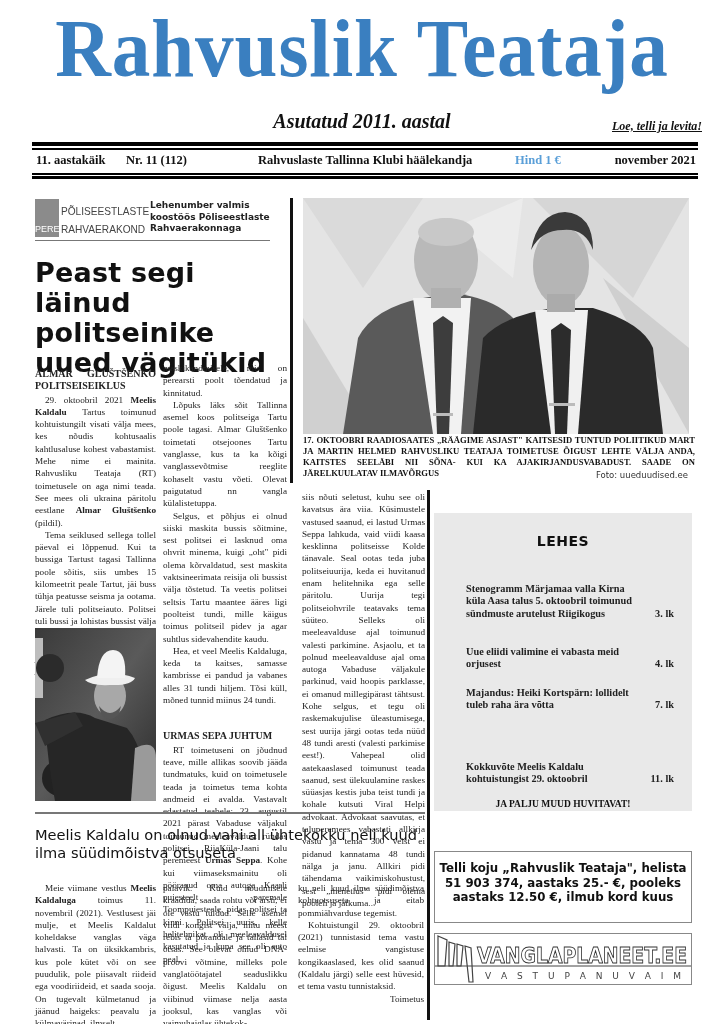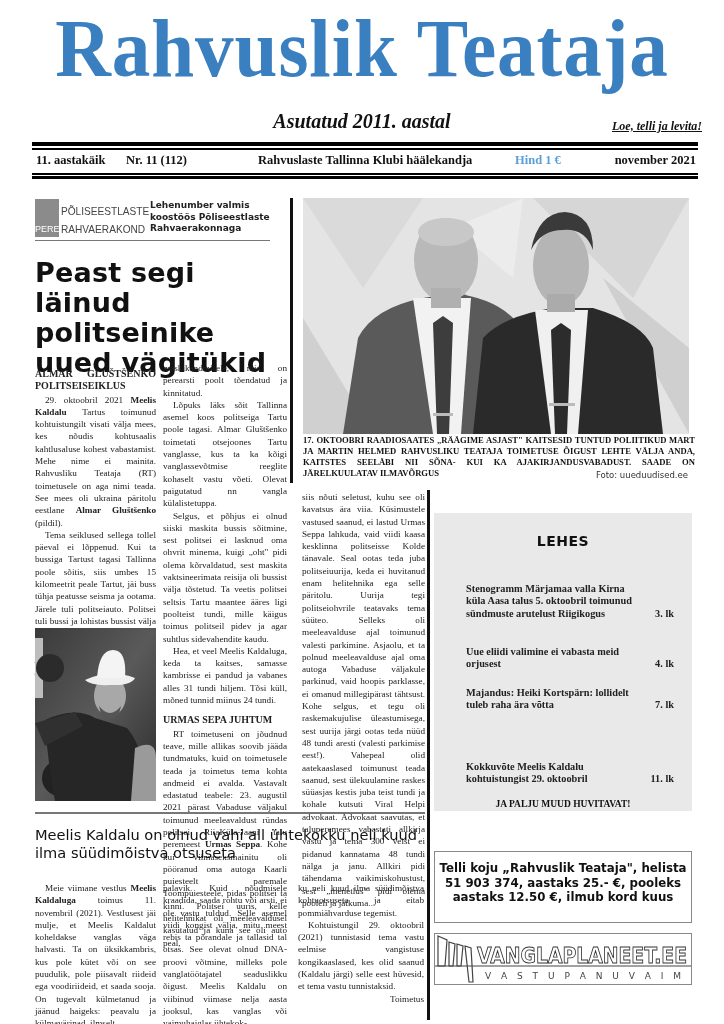--- a/index.html
+++ b/index.html
@@ -147,21 +147,21 @@
 
     <path d="M100 120 Q121 110 121 130 L121 173 L96 173 Z" fill="#9a9a9a"></path>
   </svg>
 </div>
 
 <div class="col" style="left:163px;top:362px;width:124px">
   <p style="text-indent:0">maskikandmisele, mis on perearsti poolt tõendatud ja kinnitatud.</p>
   <p>Lõpuks läks sõit Tallinna asemel koos politseiga Tartu poole tagasi. Almar Gluštšenko toimetati otsejoones Tartu vanglasse, kus ta ka kõigi vanglassevõtmise reeglite kohaselt vastu võeti. Olevat paigutatud nn vangla külalistetuppa.</p>
   <p>Selgus, et põhjus ei olnud siiski maskita bussis sõitmine, sest politsei ei lasknud oma ohvrit minema, kuigi „oht" pidi olema kõrvaldatud, sest maskita vaktsineerimata reisija oli bussist välja tõstetud. Ta veetis politsei seltsis Tartu maantee ääres ligi poolteist tundi, mille käigus toimus politseil pidev ja agar suhtlus sidevahendite kaudu.</p>
   <p>Hea, et veel Meelis Kaldaluga, keda ta kaitses, samasse kambrisse ei pandud ja vabanes alles 31 tundi hiljem. Tõsi küll, mõned tunnid miinus 24 tundi.</p>
-  <p class="sub" style="margin-top:8px">URMAS SEPA JUHTUM</p>
+  <p class="sub" style="margin-top:24px">URMAS SEPA JUHTUM</p>
   <p><span>RT toimetuseni on jõudnud teave, mille allikas soovib jääda tundmatuks, kuid on toimetusele teada ja toimetus tema kohta andmeid ei avalda. Vastavalt edastatud teabele: 23. augustil 2021 pärast Vabaduse väljakul toimunud meeleavaldust ründas politsei RiiaKüla-Jaani talu peremeest </span><b>Urmas Seppa</b><span>. Kohe kui viimaseksmainitu oli pööranud oma autoga Kaarli puiesteelt paremale Toompuiesteele, pidas politsei ta kinni. Politsei uuris, kelle helitehnikat oli meeleavaldusel kasutatud ja kuna see oli auto peal,</span></p>
 </div>
 
 <div class="photo-main">
   <svg width="386" height="236" viewBox="0 0 386 236">
     <rect width="386" height="236" fill="#e4e4e4"></rect>
     <polygon points="0,0 120,0 60,90" fill="#dadada"></polygon>
     <polygon points="230,0 386,0 330,100" fill="#d6d6d6"></polygon>
     <polygon points="0,120 70,236 0,236" fill="#d0d0d0"></polygon>
     <polygon points="300,80 386,150 386,236" fill="#cfcfcf"></polygon>

